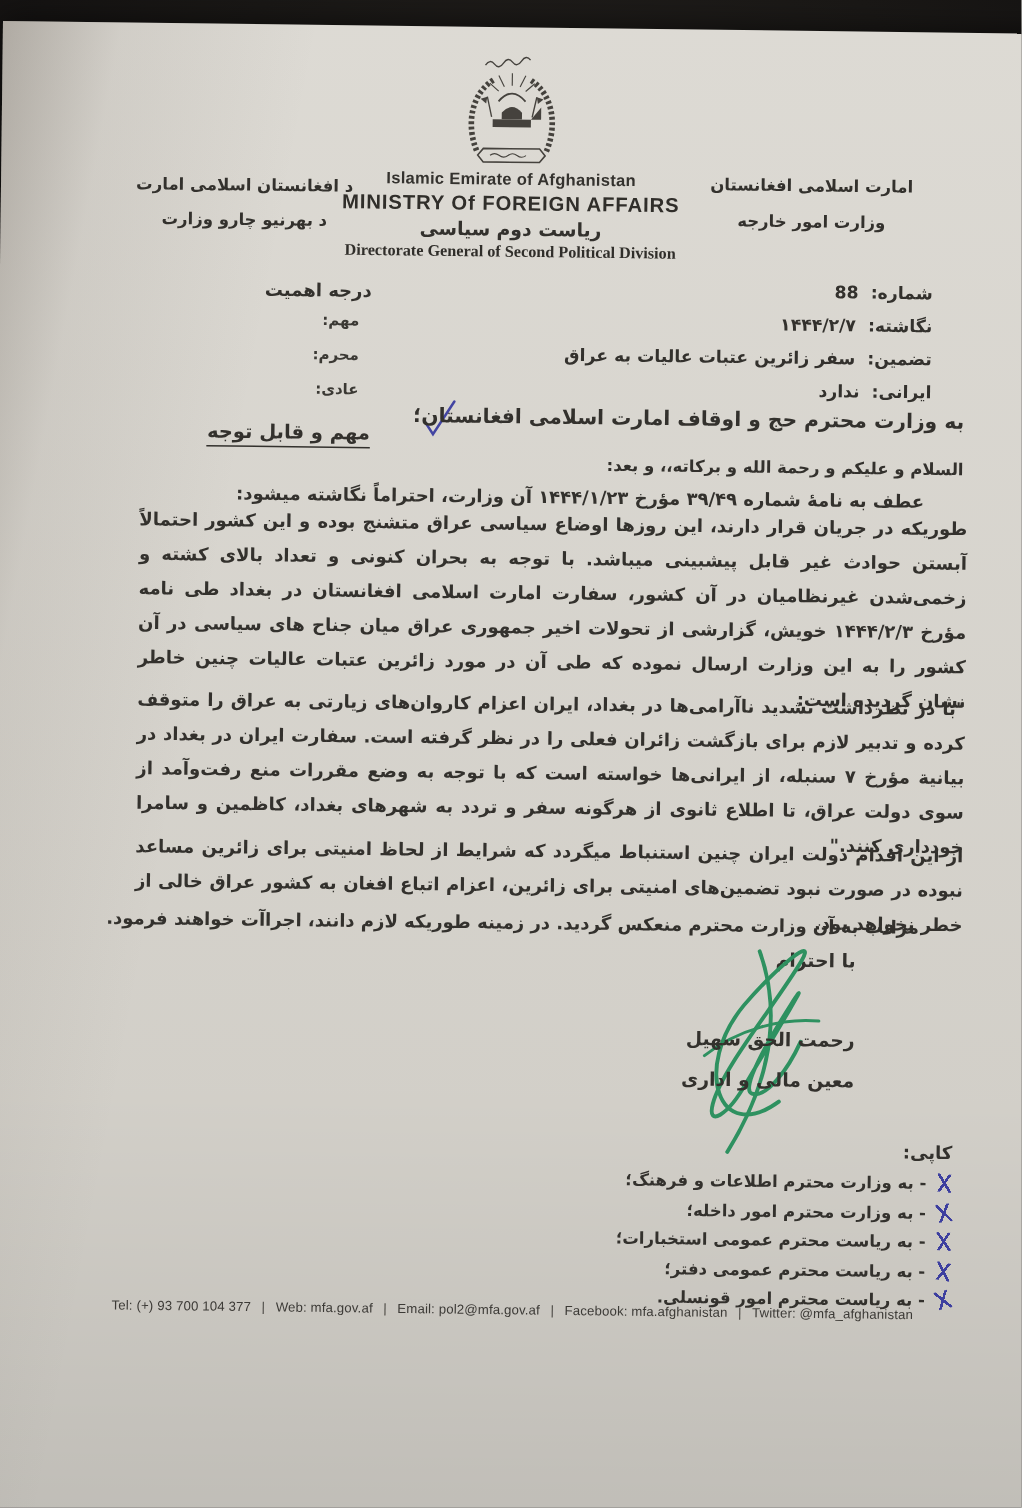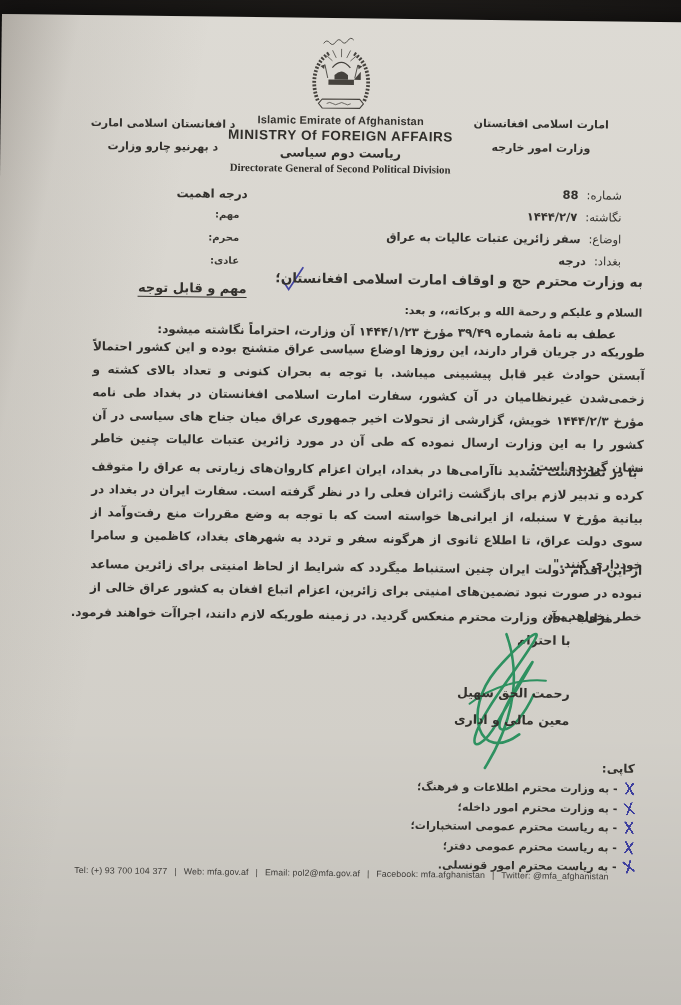--- a/index.html
+++ b/index.html
@@ -29,21 +29,21 @@
   .emblem{left:306px;top:18px;}
   .hdr-en1{left:200px;top:96px;width:280px;font-size:11px;font-weight:bold;letter-spacing:0.2px;color:#34322e;}
   .hdr-en2{left:180px;top:110px;width:320px;font-size:13.5px;font-weight:bold;letter-spacing:0.6px;color:#302e2a;}
   .hdr-fa{left:220px;top:127px;width:240px;font-size:12.5px;font-weight:bold;}
   .hdr-en3{left:160px;top:144px;width:360px;font-size:10.8px;font-weight:bold;color:#302e2a;}
   .ps-block{left:55px;top:96px;width:215px;font-size:11px;font-weight:bold;line-height:23px;}
   .fa-block{left:438px;top:92px;width:205px;font-size:11px;font-weight:bold;line-height:24px;}
 
   
   .meta-right{right:82px;top:163px;width:300px;font-size:11.5px;font-weight:bold;line-height:22px;text-align:right;}
-  .meta-right .lbl{font-weight:normal;}
+  .meta-right .lbl{font-weight:bold;}
   .meta-right .val{font-weight:600;margin-right:4px;}
   .importance{right:456px;top:170px;width:190px;text-align:right;}
   .imp-title{font-size:12px;font-weight:bold;margin-bottom:8px;}
   .imp-opt{font-size:10px;font-weight:600;margin:0 8px 12px 0;color:#3b3934;}
   .imp-sel{font-size:13px;font-weight:bold;border-bottom:1.6px solid #33312d;display:inline-block;padding-bottom:1px;margin-top:2px;}
 
   
   .addressee{right:60px;top:252px;font-size:13.5px;font-weight:bold;}
   .salutation{right:60px;top:285px;font-size:11px;font-weight:bold;}
   .reference{right:86px;top:306px;font-size:12px;font-weight:600;}
@@ -129,26 +129,26 @@
     <div class="abs rtl meta-right">
       <div>
         <span class="lbl">شماره:</span>
         <span class="val">88</span>
       </div>
       <div>
         <span class="lbl">نگاشته:</span>
         <span class="val">۱۴۴۴/۲/۷</span>
       </div>
       <div>
-        <span class="lbl">اوضاع:</span>
+        <span class="lbl">تضمین:</span>
         <span class="val">سفر زائرین عتبات عالیات به عراق</span>
       </div>
       <div>
-        <span class="lbl">بغداد:</span>
-        <span class="val">درجه</span>
+        <span class="lbl">ایرانی:</span>
+        <span class="val">ندارد</span>
       </div>
     </div>
 
     <div class="abs rtl importance">
       <div class="imp-title">درجه اهمیت</div>
       <div class="imp-opt">مهم:</div>
       <div class="imp-opt">محرم:</div>
       <div class="imp-opt">عادی:</div>
       <div class="imp-sel">مهم و قابل توجه</div>
     </div>

